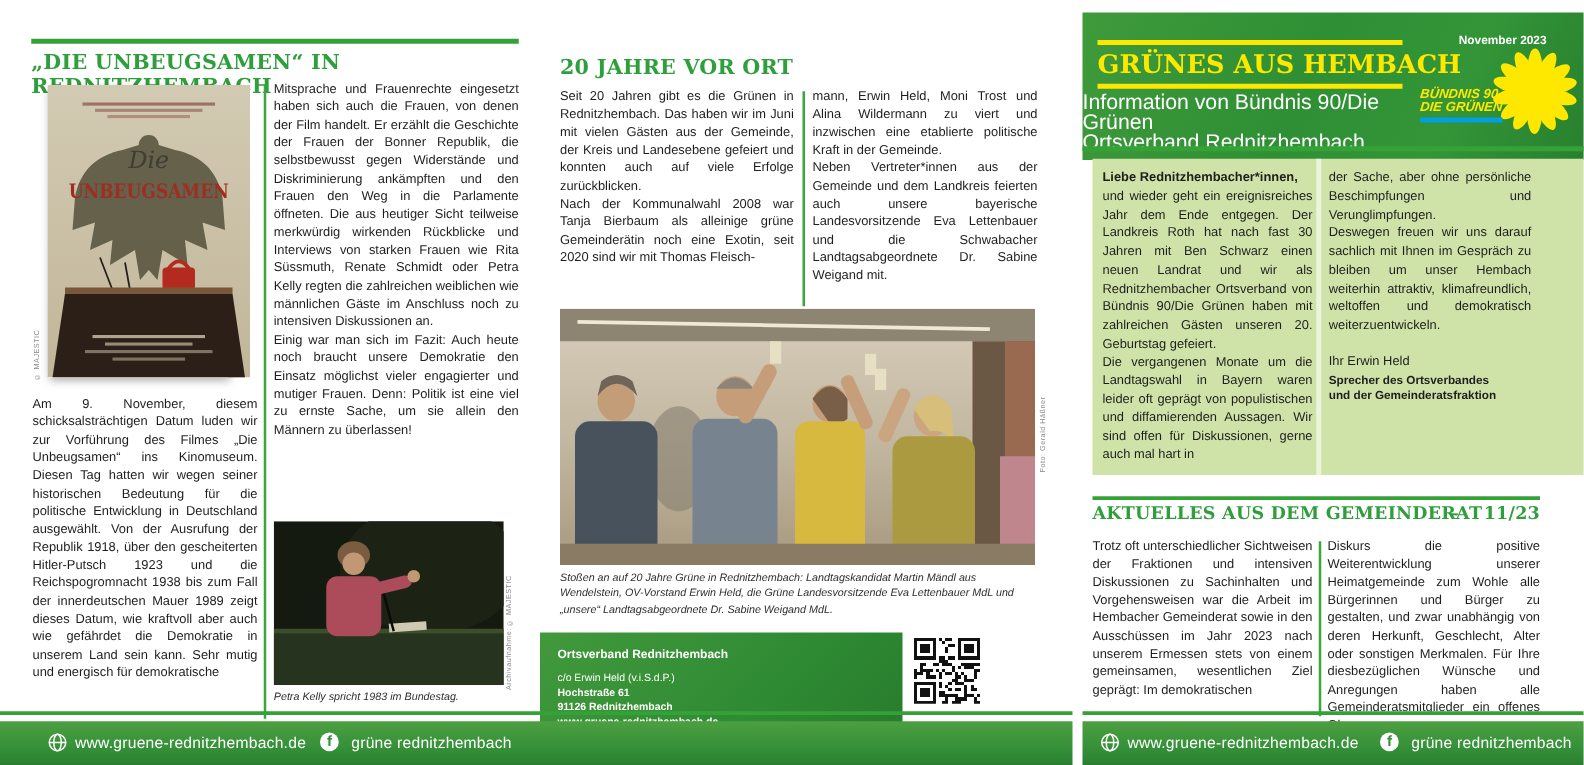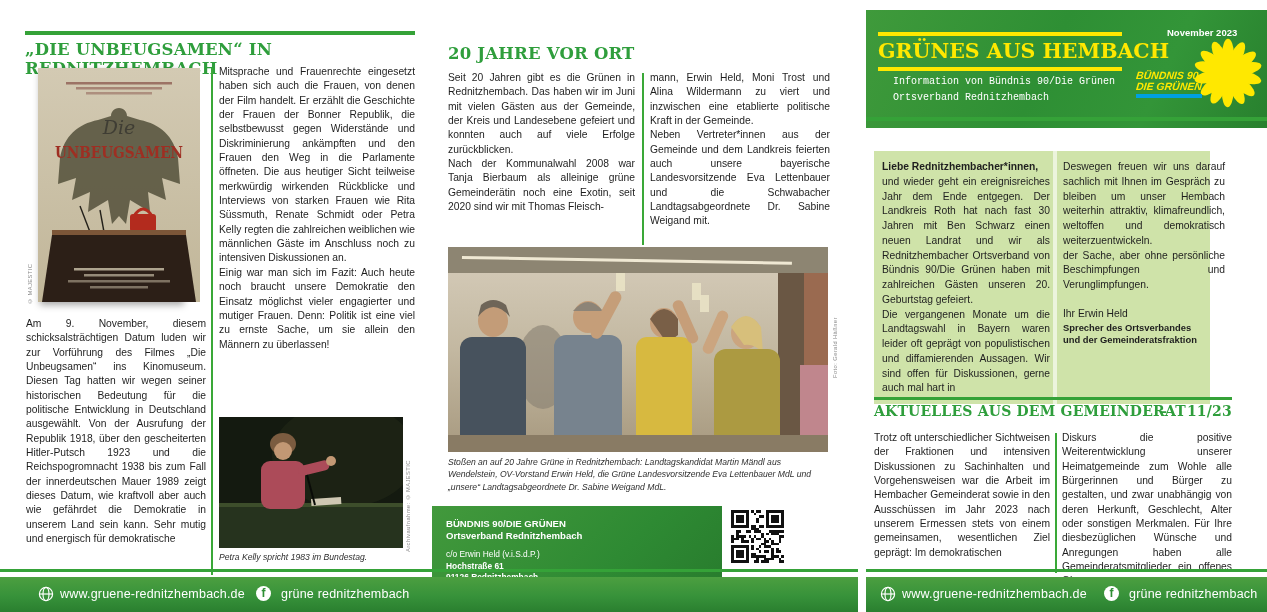--- a/index.html
+++ b/index.html
@@ -135,21 +135,20 @@
       <rect x="262" y="62" width="11" height="46" rx="5" fill="#cda57d" transform="rotate(24 267 85)"></rect>
       <rect x="252" y="48" width="9" height="17" fill="#e9e2c4" opacity=".9"></rect>
       <rect x="352" y="118" width="28" height="87" fill="#c2858d"></rect>
       <rect x="0" y="188" width="380" height="17" fill="#8a7b63"></rect>
     </svg>
   </div>
   <div class="abs vcredit" style="left:832px;top:258px;height:120px">Foto: Gerald Häßner</div>
   <div class="abs caption" style="left:448px;top:456px;width:384px">Stoßen an auf 20 Jahre Grüne in Rednitzhembach: Landtagskandidat Martin Mändl aus Wendelstein, OV-Vorstand Erwin Held, die Grüne Landesvorsitzende Eva Lettenbauer MdL und „unsere“ Landtagsabgeordnete Dr. Sabine Weigand MdL.</div>
 
   <div class="abs contact-box" style="left:432px;top:506px;width:290px;height:106px;padding:12px 14px 0;box-sizing:border-box">
-    <div style="font-weight:bold;font-size:9.6px;line-height:12px">BÜNDNIS 90/DIE GRÜNEN</div>
     <div style="font-weight:bold;font-size:9.6px;line-height:12px;margin-bottom:7px">Ortsverband Rednitzhembach</div>
     <div style="font-weight:normal;font-size:8.4px;line-height:11.6px">c/o Erwin Held (v.i.S.d.P.)</div>
     <div style="font-weight:bold;font-size:8.4px;line-height:11.6px">Hochstraße 61</div>
     <div style="font-weight:bold;font-size:8.4px;line-height:11.6px">91126 Rednitzhembach</div>
     <div style="font-weight:bold;font-size:8.4px;line-height:11.6px;margin-bottom:6px">www.gruene-rednitzhembach.de</div>
     <div style="font-size:5.3px;line-height:7px;opacity:.92;text-align:justify">Druck: klimaverträglich gedruckt; klimaneutral auf 100 % Recyclingpapier, gedruckt mit Bio-Farben auf Pflanzenölbasis und mit Ökostrom. – Layout: Bernhard Sprichantl, Schwabach.</div>
   </div>
 
   <div class="abs" style="left:726px;top:505px;width:63px;height:63px;background:#fff;padding:5px;box-sizing:border-box">
     <svg width="53" height="53" viewBox="0 0 21 21" shape-rendering="crispEdges">
@@ -297,21 +296,21 @@
   </div>
 </div>
 
 <div class="abs" style="left:866px;top:0;width:401px;height:612px">
 
   <div class="abs green-panel" style="left:0;top:10px;width:401px;height:118px">
     <div class="abs" style="left:301px;top:17px;color:#fff;font-weight:bold;font-size:9.5px">November 2023</div>
     <div class="abs" style="left:12px;top:22px;width:244px;height:3.5px;background:#ffe800"></div>
     <div class="abs" style="left:12px;top:29px;width:256px;font-family:'DejaVu Serif',serif;font-weight:bold;font-size:20.5px;color:#ffe800;white-space:nowrap">GRÜNES AUS HEMBACH</div>
     <div class="abs" style="left:12px;top:57px;width:244px;height:3.5px;background:#ffe800"></div>
-    <div class="abs" style="left:27px;top:64px;width:262px;font-family:Liberation Mono, monospace;font-size:10px;line-height:16px;color:#fff">
+    <div class="abs" style="left:0;top:64px;width:262px;font-family:Liberation Sans, sans-serif;font-size:17px;line-height:16px;color:#fff">
       <div>Information von Bündnis 90/Die Grünen</div>
       <div>Ortsverband Rednitzhembach</div>
     </div>
 
     <div class="abs" style="left:270px;top:28px;width:128px;height:72px">
       <svg class="abs" style="left:58px;top:0" width="68" height="70" viewBox="-20 -20 40 40">
         <g fill="#ffe800">
           <g id="petals">
               <ellipse cx="0" cy="-11.5" rx="3.4" ry="8.6" transform="rotate(0)"></ellipse>
               <ellipse cx="0" cy="-11.5" rx="3.4" ry="8.6" transform="rotate(26.7)"></ellipse>
@@ -331,30 +330,30 @@
           <circle r="5.2"></circle>
         </g>
       </svg>
       <div class="abs logo-txt" style="left:0;top:32px;transform:skewX(-6deg)">BÜNDNIS 90</div>
       <div class="abs logo-txt" style="left:0;top:43px;transform:skewX(-6deg)">DIE GRÜNEN</div>
       <div class="abs" style="left:0;top:56px;width:66px;height:3.5px;background:#00a0e1"></div>
     </div>
   </div>
   <div class="abs rule" style="left:0;top:117px;width:401px;height:4px"></div>
 
-  <div class="abs letter-box" style="left:8px;top:151px;width:336px;height:253px">
+  <div class="abs letter-box" style="left:8px;top:127px;width:393px;height:253px">
     <div class="abs letter-txt" style="left:8px;top:9px;width:168px">
       <p style="font-weight:bold">Liebe Rednitzhembacher*innen,</p>
       <p>und wieder geht ein ereignisreiches Jahr dem Ende entgegen. Der Landkreis Roth hat nach fast 30 Jahren mit Ben Schwarz einen neuen Landrat und wir als Rednitzhembacher Ortsverband von Bündnis 90/Die Grünen haben mit zahlreichen Gästen unseren 20. Geburtstag gefeiert.</p>
       <p>Die vergangenen Monate um die Landtagswahl in Bayern waren leider oft geprägt von populistischen und diffamierenden Aussagen. Wir sind offen für Diskussionen, gerne auch mal hart in</p>
     </div>
     <div class="abs" style="left:179px;top:0;width:4px;height:253px;background:rgba(255,255,255,.6)"></div>
     <div class="abs letter-txt" style="left:189px;top:9px;width:162px">
+      <p>der Sache, aber ohne persönliche Beschimpfungen und Verunglimpfungen.</p>
       <p>Deswegen freuen wir uns darauf sachlich mit Ihnen im Gespräch zu bleiben um unser Hembach weiterhin attraktiv, klimafreundlich, weltoffen und demokratisch weiterzuentwickeln.</p>
-      <p>der Sache, aber ohne persönliche Beschimpfungen und Verunglimpfungen.</p>
       <p style="margin-top:14px">Ihr Erwin Held</p>
       <p style="font-weight:bold;font-size:9.4px;line-height:12px;text-align:left">Sprecher des Ortsverbandes</p>
       <p style="font-weight:bold;font-size:9.4px;line-height:12px;text-align:left">und der Gemeinderatsfraktion</p>
     </div>
   </div>
 
   <div class="abs rule" style="left:8px;top:397px;width:358px;height:3px"></div>
   <div class="abs slab" style="left:8px;top:403px;width:358px;height:20px;font-size:14px">
     <span class="abs" style="left:0;top:0">AKTUELLES AUS DEM GEMEINDERAT</span>
     <span class="abs" style="left:286px;top:0">–</span>

